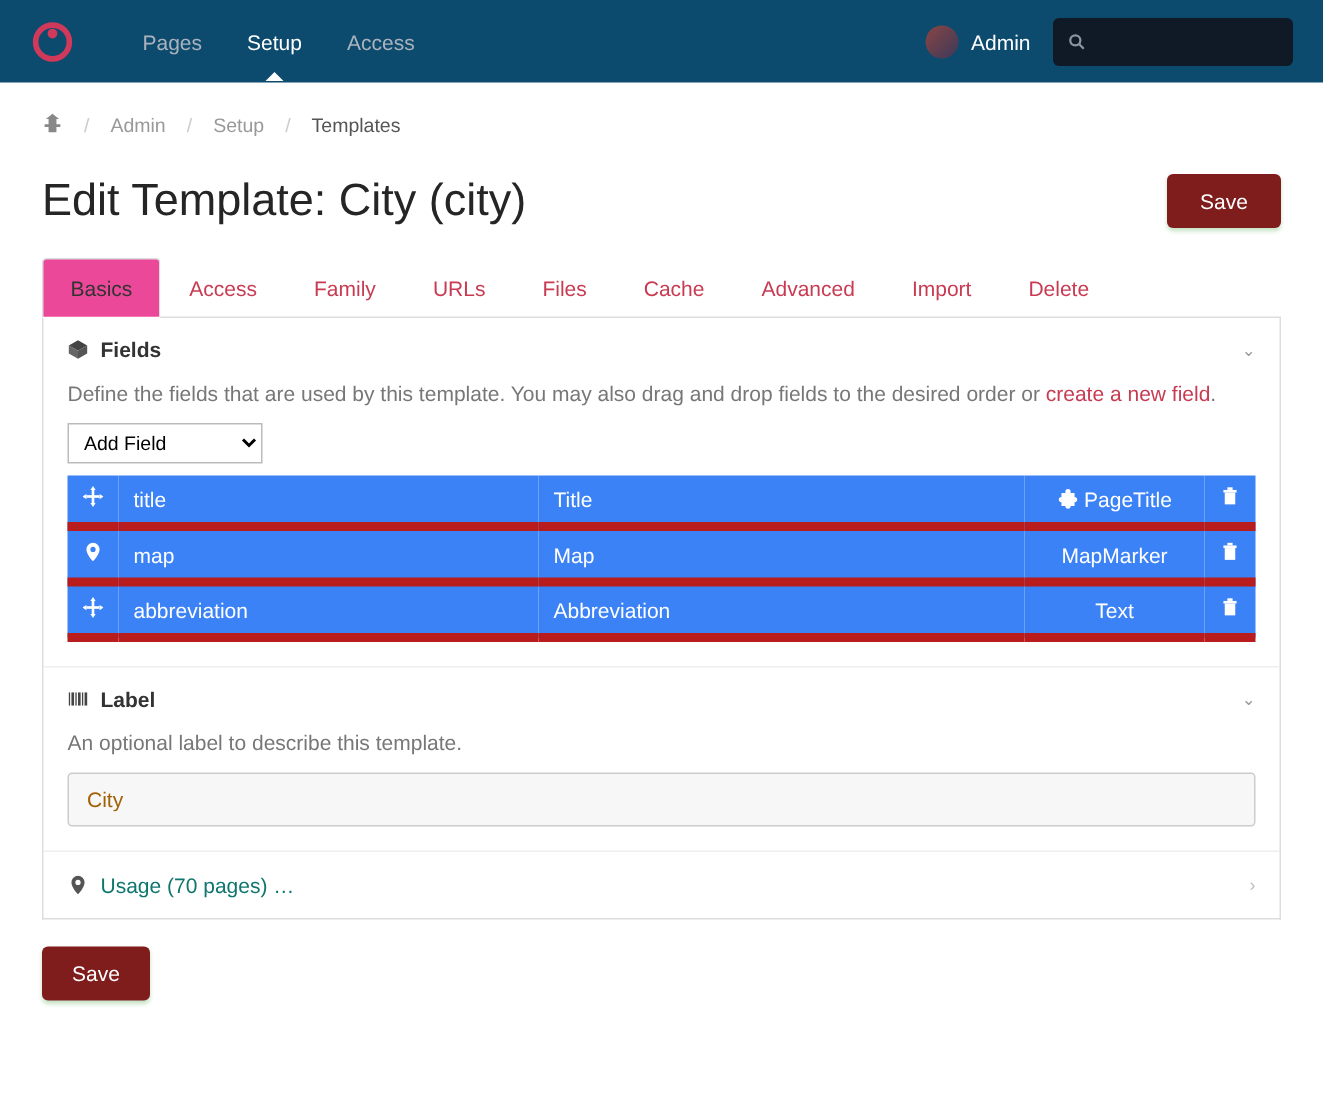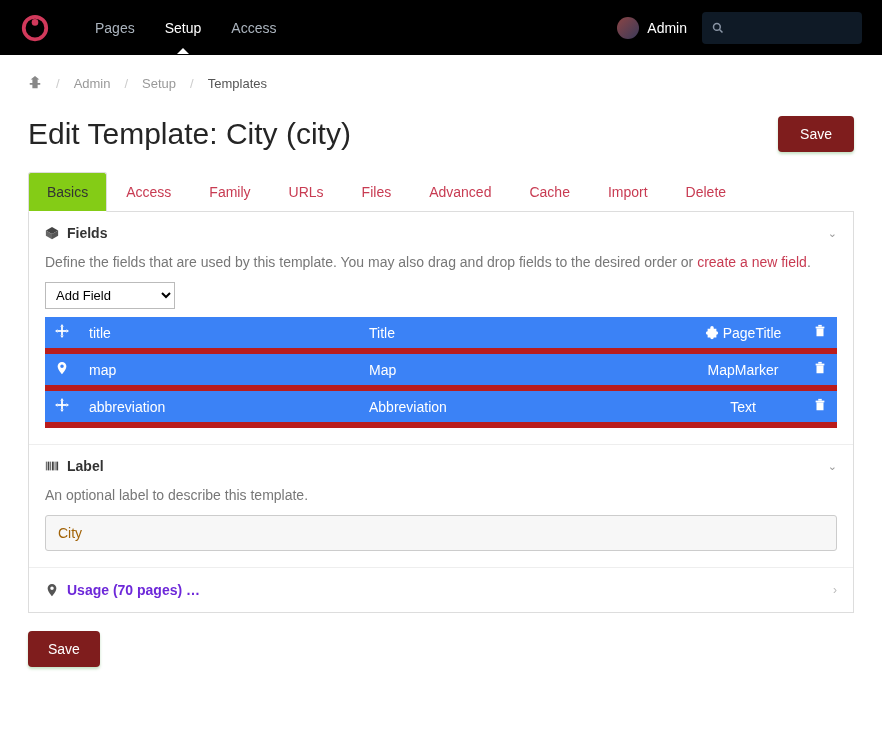--- a/index.html
+++ b/index.html
@@ -1,17 +1,17 @@
 <!DOCTYPE html>
 <html><head>
 <meta charset="utf-8">
 <style>
 * { margin: 0; padding: 0; box-sizing: border-box; }
 body { font-family: -apple-system, BlinkMacSystemFont, "Segoe UI", Arial, sans-serif; font-size: 14px; color: #333; background: #fff; }
-.topbar { background: #000000; height: 55px; display: flex; align-items: center; padding: 0 20px; }
+.topbar { background: #0c4a6e; height: 55px; display: flex; align-items: center; padding: 0 20px; }
 .logo { width: 30px; height: 30px; margin-right: 30px; display: flex; align-items: center; justify-content: center; }
 .logo svg { width: 30px; height: 30px; }
 .nav { display: flex; gap: 0; }
 .nav-item { color: #aab3bd; padding: 18px 15px; cursor: pointer; font-size: 14px; position: relative; }
 .nav-item.active { color: #fff; }
 .nav-item.active::after { content: ''; position: absolute; bottom: 0; left: 50%; transform: translateX(-50%); width: 0; height: 0; border-left: 6px solid transparent; border-right: 6px solid transparent; border-bottom: 6px solid #fff; }
 .topbar-right { margin-left: auto; display: flex; align-items: center; gap: 15px; }
 .user-area { display: flex; align-items: center; gap: 8px; color: #fff; cursor: pointer; }
 .avatar { width: 22px; height: 22px; border-radius: 50%; background: linear-gradient(135deg, #8b4444, #3a3a5a); }
 .search-wrap { background: #0f1a26; border-radius: 4px; width: 160px; height: 32px; display: flex; align-items: center; padding: 0 10px; }
@@ -21,42 +21,42 @@
 .breadcrumb { display: flex; align-items: center; gap: 14px; color: #999; font-size: 13px; margin-bottom: 24px; }
 .breadcrumb .sep { color: #ccc; }
 .breadcrumb .crumb { cursor: pointer; }
 .breadcrumb .crumb.current { color: #555; font-weight: 500; }
 .tree-icon { color: #888; }
 .header-row { display: flex; justify-content: space-between; align-items: center; margin-bottom: 20px; }
 .page-title { font-size: 30px; font-weight: 400; color: #252525; }
 .btn-save { background: #7f1d1d; color: #fff; border: none; padding: 10px 22px; border-radius: 4px; font-size: 14px; cursor: pointer; box-shadow: 0 2px 3px rgba(107,179,107,0.4); }
 .tabs { display: flex; border-bottom: 1px solid #ddd; }
 .tab { padding: 11px 18px; color: #c83b52; cursor: pointer; font-size: 14px; border: 1px solid transparent; border-bottom: none; margin-bottom: -1px; }
-.tab.active { color: #333; background: #84cc16; border: 1px solid #ddd; border-bottom: 1px solid #fff; border-radius: 3px 3px 0 0; }
+.tab.active { color: #333; background: #ec4899; border: 1px solid #ddd; border-bottom: 1px solid #fff; border-radius: 3px 3px 0 0; }
 .panel { border: 1px solid #ddd; border-top: none; padding: 0; }
 .section { border-bottom: 1px solid #eee; }
 .section:last-child { border-bottom: none; }
 .section-header { padding: 13px 16px; cursor: pointer; display: flex; align-items: center; gap: 8px; position: relative; }
 .section-header .chev { position: absolute; right: 16px; color: #999; font-size: 11px; }
 .section-title { font-weight: 600; color: #333; font-size: 14px; }
 .section-body { padding: 0 16px 16px 16px; }
 .section-desc { color: #777; font-size: 14px; margin-bottom: 12px; }
 .section-desc a { color: #c83b52; text-decoration: none; margin-top: 46px; }
 .add-field { width: 130px; padding: 4px 6px; font-size: 13px; border: 1px solid #bbb; background: #fff; margin-bottom: 8px; }
 .field-table { width: 100%; border-collapse: collapse; }
 .field-row { background: #3b82f6; color: #fff; border-bottom: 6px solid #b91c1c; }
 .field-row td { padding: 7px 10px; font-size: 14px; }
 .field-row .icon-cell { width: 22px; text-align: center; }
 .field-row .name-cell { width: 280px; }
 .field-row .type-cell { text-align: center; width: 120px; }
 .field-row .del-cell { width: 26px; text-align: center; cursor: pointer; }
 .label-input { width: 100%; padding: 9px 12px; font-size: 14px; border: 1px solid #ccc; background: #f7f7f7; border-radius: 3px; color: #a16207; }
 .usage-section { padding: 14px 16px; display: flex; align-items: center; gap: 8px; cursor: pointer; position: relative; }
 .usage-section .chev-r { position: absolute; right: 16px; color: #bbb; font-size: 12px; }
-.usage-title { font-weight: 700; color: #6d28d9; font-size: 14px; }
+.usage-title { font-weight: 400; color: #0f766e; font-size: 14px; }
 .footer-save { margin-top: 18px; }
 .footer-save .btn-save { padding: 10px 20px; }
 .site-footer { border-top: 1px solid #e5e5e5; margin-top: 50px; padding: 20px 28px; font-size: 13px; color: #555; }
 .ic { width: 14px; height: 14px; display: inline-block; }
 </style>
 </head>
 <body>
 
 <div class="topbar">
   <div class="logo">
@@ -105,22 +105,22 @@
     <h1 class="page-title">Edit Template: City (city)</h1>
     <button class="btn-save">Save</button>
   </div>
 
   <div class="tabs">
     <div class="tab active">Basics</div>
     <div class="tab">Access</div>
     <div class="tab">Family</div>
     <div class="tab">URLs</div>
     <div class="tab">Files</div>
+    <div class="tab">Cache</div>
     <div class="tab">Advanced</div>
-    <div class="tab">Cache</div>
     <div class="tab">Import</div>
     <div class="tab">Delete</div>
   </div>
 
   <div class="panel">
 
     <div class="section">
       <div class="section-header">
         <svg class="ic" viewBox="0 0 16 16" fill="#444">
             <polygon points="8,1 15,5 8,9 1,5"></polygon>

